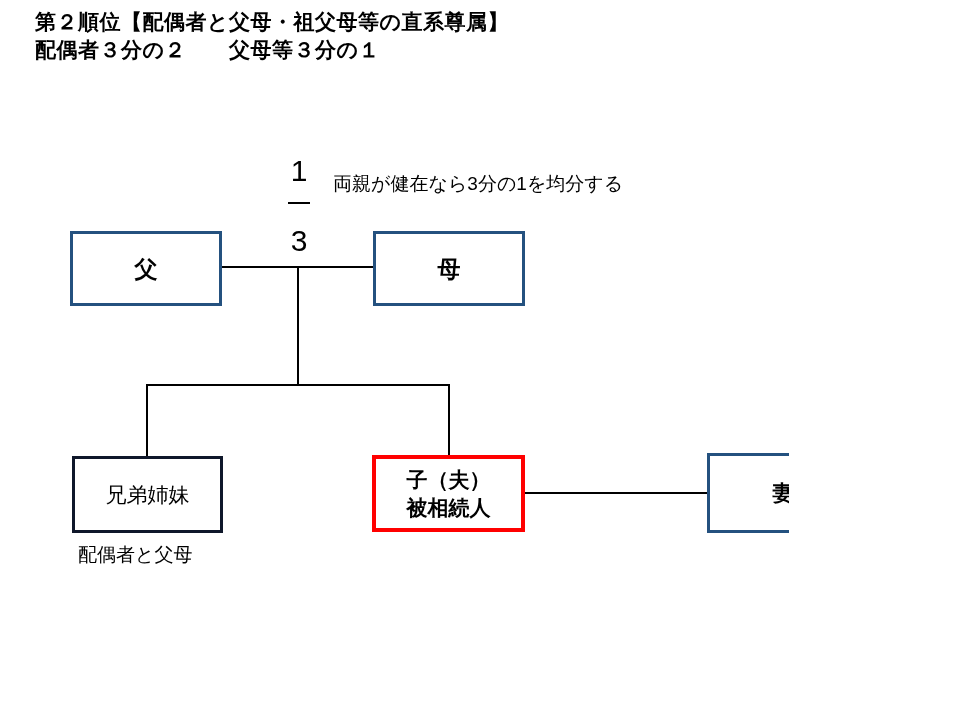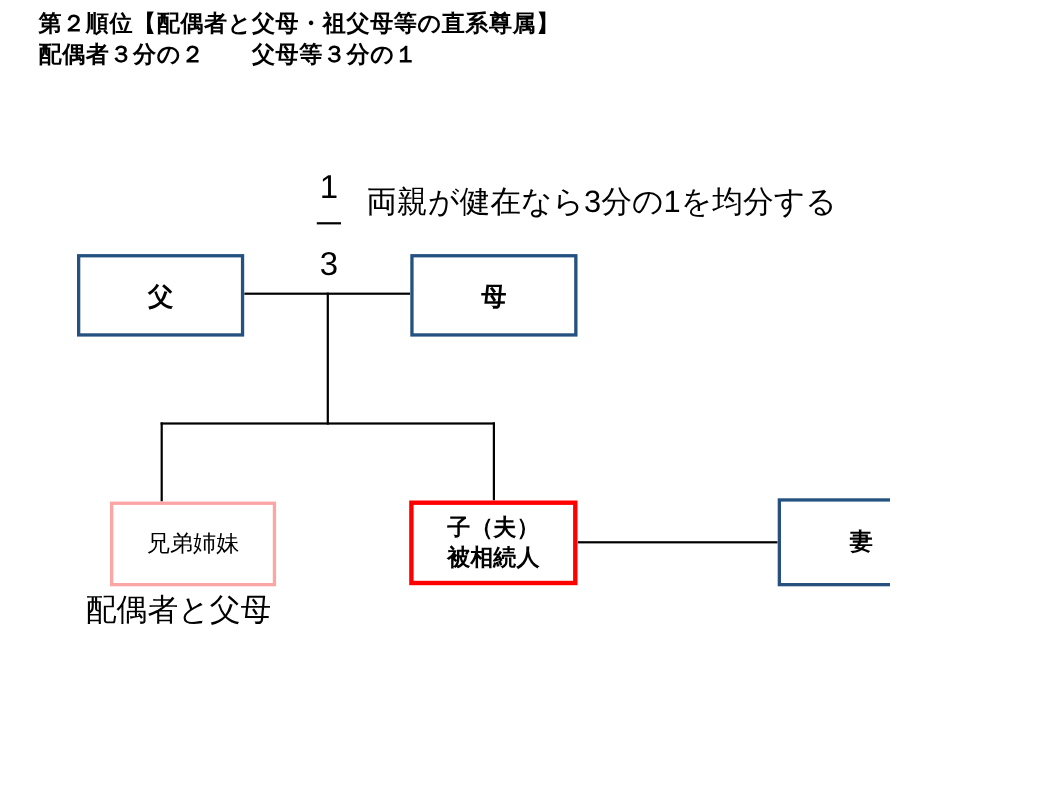--- a/index.html
+++ b/index.html
@@ -8,21 +8,20 @@
     background: #ffffff;
     font-family: "Liberation Sans", sans-serif;
   }
   .canvas {
     position: relative;
     width: 789px;
     height: 720px;
     background: #ffffff;
     overflow: hidden;
     color: #000000;
-    padding-left: 20px;
   }
   
   .title {
     position: absolute;
     left: 35px;
     top: 8px;
     font-size: 21px;
     font-weight: 700;
     line-height: 28px;
     white-space: nowrap;
@@ -35,21 +34,21 @@
     background: #ffffff;
     display: flex;
     flex-direction: column;
     align-items: center;
     justify-content: center;
     text-align: center;
     line-height: 28px;
     white-space: nowrap;
   }
   .node.blue  { border: 3px solid #24517F; }
-  .node.black { border: 3px solid #fca5a5; margin-left: 28px; }
+  .node.black { border: 3px solid #0f172a; }
   .node.red   { border: 4px solid #FF0000; align-items: center; }
   .node .lbl  { font-size: 21px; font-weight: 700; }
   .node .lbl.big { font-size: 23px; }
   .node .lbl.regular { font-weight: 400; }
   
   .line {
     position: absolute;
     background: #000000;
   }
   
@@ -66,21 +65,21 @@
   }
   .fraction .bar {
     width: 22px;
     height: 2px;
     background: #000000;
     margin: 16px auto 22px auto;
   }
   
   .note {
     position: absolute;
-    font-size: 28px;
+    font-size: 19px;
     line-height: 28px;
     white-space: nowrap;
   }
 </style>
 </head>
 <body>
 
 <div class="canvas">
 
   <div class="title">

